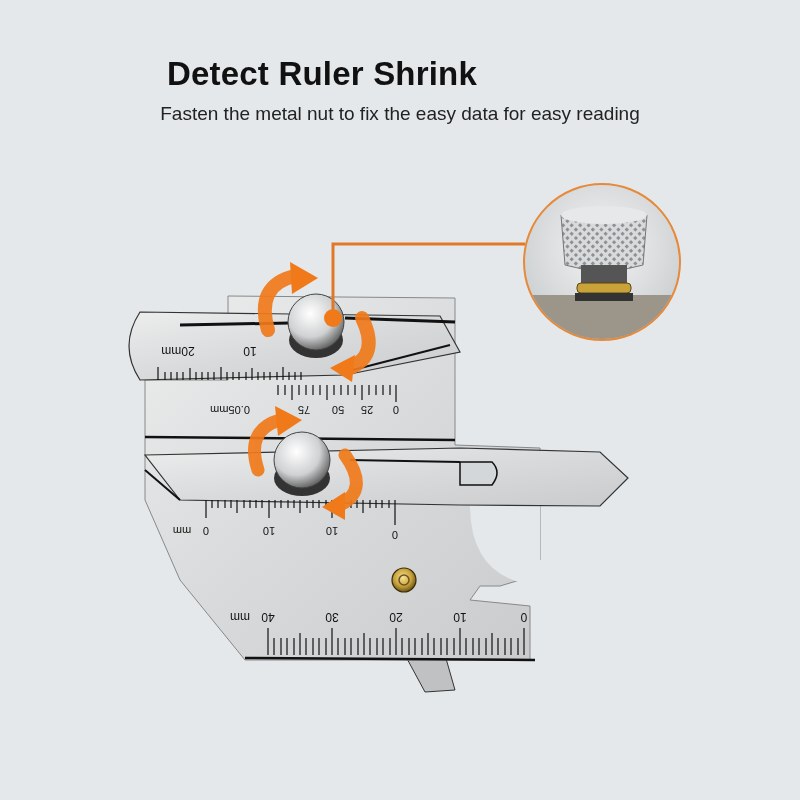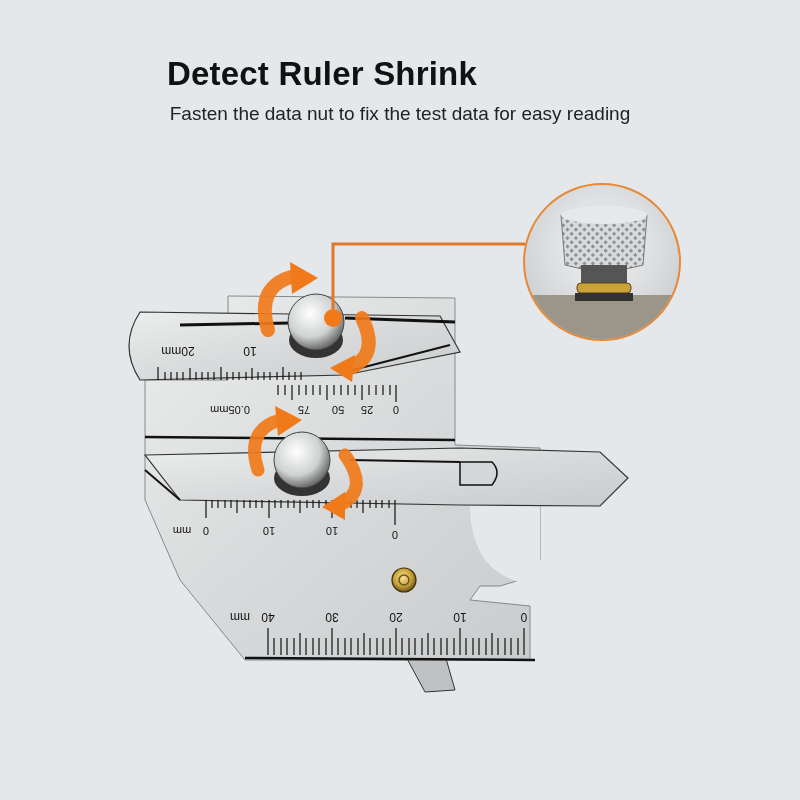--- a/index.html
+++ b/index.html
@@ -7,21 +7,21 @@
   .title { position:absolute; left:0; width:644px; top:55px; text-align:center; font-weight:bold; font-size:33px; color:#111; letter-spacing:0.2px; }
   .subtitle { position:absolute; left:0; width:800px; top:103px; text-align:center; font-size:19px; color:#222; }
   .abs { position:absolute; }
   svg text { font-family:"Liberation Sans", sans-serif; }
   .inset { position:absolute; left:523px; top:183px; width:158px; height:158px; border-radius:50%; border:2px solid #e68a3a; overflow:hidden; background:radial-gradient(circle at 50% 40%, #f4f4f4, #cfd2d4 70%, #a9a39a); box-sizing:border-box; }
 </style>
 </head>
 <body>
 
 <div class="title">Detect Ruler Shrink</div>
-<div class="subtitle">Fasten the data nut to fix the test data for easy reading</div>
+<div class="subtitle">Fasten the metal nut to fix the easy data for easy reading</div>
 
 <svg class="abs" style="left:0;top:0" width="800" height="800" viewBox="0 0 800 800">
   <defs>
     <linearGradient id="metal" x1="0" y1="0" x2="1" y2="1">
       <stop offset="0" stop-color="#eceded"></stop>
       <stop offset="0.5" stop-color="#d8dadb"></stop>
       <stop offset="1" stop-color="#c9cbcc"></stop>
     </linearGradient>
     <radialGradient id="knob" cx="0.4" cy="0.35" r="0.7">
       <stop offset="0" stop-color="#ffffff"></stop>

